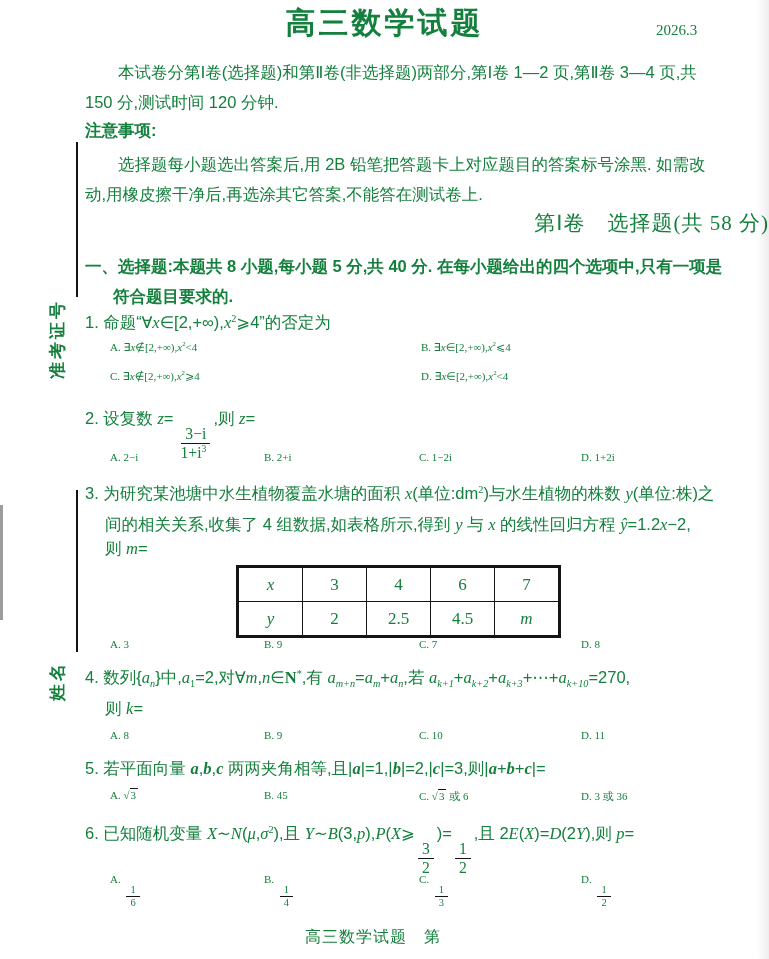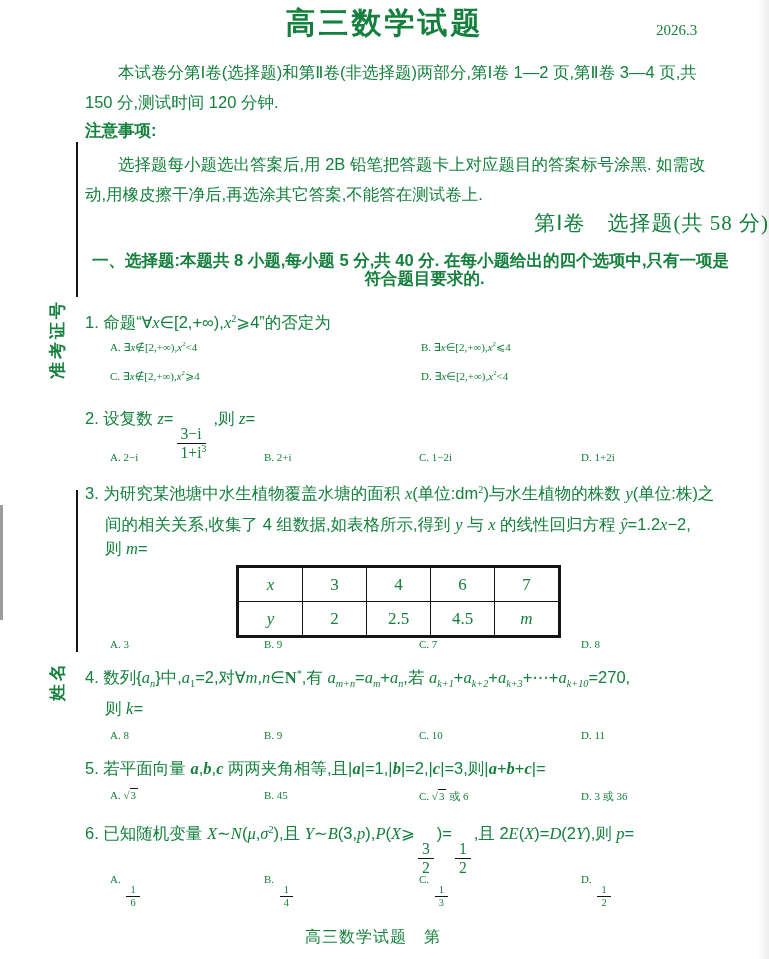--- a/index.html
+++ b/index.html
@@ -8,39 +8,39 @@
 
   .title{position:absolute;top:3px;left:0;width:100%;text-align:center;
          font-family:"Liberation Serif",serif;font-weight:bold;font-size:30px;letter-spacing:3px;}
   .date{position:absolute;top:22px;left:656px;font-family:"Liberation Serif",serif;font-size:15px;}
 
   .p1{position:absolute;top:57px;left:85px;width:621px;line-height:30px;font-size:16.5px;text-indent:33px;}
   .notice-label{position:absolute;top:120px;left:85px;font-size:16.5px;font-weight:bold;}
   .notice{position:absolute;top:149px;left:85px;width:621px;line-height:30px;font-size:16.5px;text-indent:33px;}
   .sec-head{position:absolute;top:209px;left:0;width:100%;text-align:right;
             font-family:"Liberation Serif",serif;font-size:21px;letter-spacing:1px;}
-  .sec-intro{position:absolute;top:251px;left:85px;width:623px;line-height:18px;font-size:16.5px;
-             font-weight:bold;padding-left:28px;text-indent:-28px;text-align:center;}
+  .sec-intro{position:absolute;top:251px;left:85px;width:623px;line-height:30px;font-size:16.5px;
+             font-weight:bold;padding-left:28px;text-indent:-28px;}
 
   .stem{position:absolute;left:85px;font-size:16.5px;white-space:nowrap;}
   .para{position:absolute;left:85px;width:623px;line-height:30px;font-size:16.5px;
         padding-left:20px;text-indent:-20px;}
   .cont{position:absolute;left:105px;font-size:16.5px;white-space:nowrap;}
 
   .optrow{position:absolute;left:4px;top:0;width:752px;height:26px;
           font-family:"Liberation Serif",serif;font-size:11px;}
   .opt{position:absolute;top:0;white-space:nowrap;}
   .col-a{left:106px}.col-b{left:260px}.col-c{left:415px}.col-d{left:577px}.col-b2{left:417px}
 
   .m-i{font-family:"Liberation Serif",serif;font-style:italic;}
   .m-b{font-family:"Liberation Serif",serif;font-weight:bold;}
   .m-bi{font-family:"Liberation Serif",serif;font-weight:bold;font-style:italic;}
   sup,sub{font-family:"Liberation Serif",serif;font-size:0.62em;line-height:0;}
   sub.m-subi{font-style:italic;}
-  .frac{display:inline-flex;flex-direction:column;align-items:flex-start;vertical-align:-0.95em;
+  .frac{display:inline-flex;flex-direction:column;align-items:flex-end;vertical-align:-0.95em;
         line-height:1.15;margin:12px 3px;font-family:"Liberation Serif",serif;font-size:0.95em;}
   .frac .num{padding:0 4px;border-bottom:1.3px solid #141414;}
   .frac .den{padding:0 4px;}
   .sqrt{font-family:"Liberation Serif",serif;white-space:nowrap;}
   .sqrt .rdc{border-top:1.2px solid #141414;padding:0 2px 0 1px;}
 
   .q3-table{position:absolute;top:565px;left:236px;border-collapse:collapse;
             font-family:"Liberation Serif",serif;font-size:17px;border:3px solid #141414;}
   .q3-table td{width:63px;height:33px;text-align:center;border:1.5px solid #141414;padding:0;}
   .q3-table td.var{font-style:italic;}

